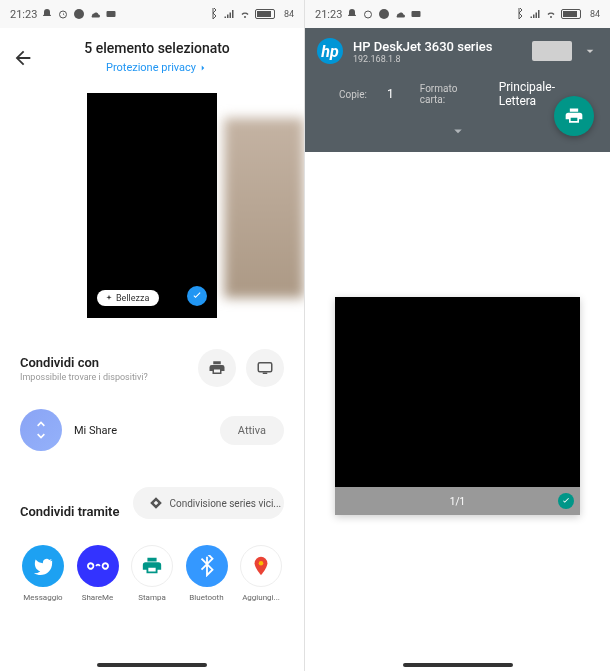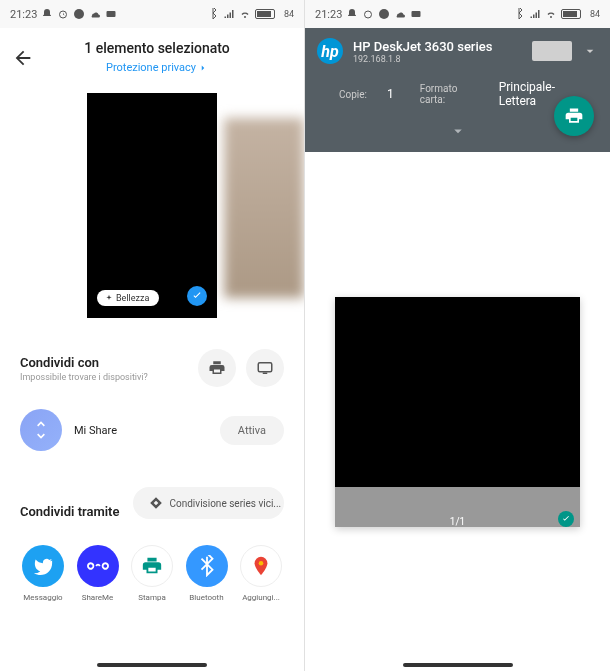--- a/index.html
+++ b/index.html
@@ -237,24 +237,24 @@
     width: 245px;
     background: #fff;
     box-shadow: 0 2px 8px rgba(0,0,0,0.2);
   }
   .print-image {
     width: 100%;
     height: 190px;
     background: #000;
   }
   .print-footer {
-    height: 40px;
+    height: 28px;
     background: #999;
     display: flex;
-    align-items: flex-end;
+    align-items: center;
     justify-content: center;
     position: relative;
     font-size: 10px;
     color: #fff;
   }
   .print-footer-check {
     position: absolute; right: 6px;
     width: 16px; height: 16px;
     background: #009688; border-radius: 50%;
     display: flex; align-items: center; justify-content: center;
@@ -302,21 +302,21 @@
         <span style="font-size:9px">84</span>
       </div>
     </div>
   </div>
 
   <div class="header-left">
     <svg class="back-arrow" viewBox="0 0 24 24">
         <path d="M20 11H7.8l5.6-5.6L12 4l-8 8 8 8 1.4-1.4L7.8 13H20z"></path>
       </svg>
     <div class="header-titles">
-      <div class="header-title">1 elemento selezionato</div>
+      <div class="header-title">5 elemento selezionato</div>
       <div class="header-sub">
         <span>Protezione privacy</span>
         <svg width="10" height="10" viewBox="0 0 24 24" fill="#2196f3">
             <path d="M9 6l6 6-6 6z"></path>
           </svg>
       </div>
     </div>
   </div>
 
   <div class="preview-area">

